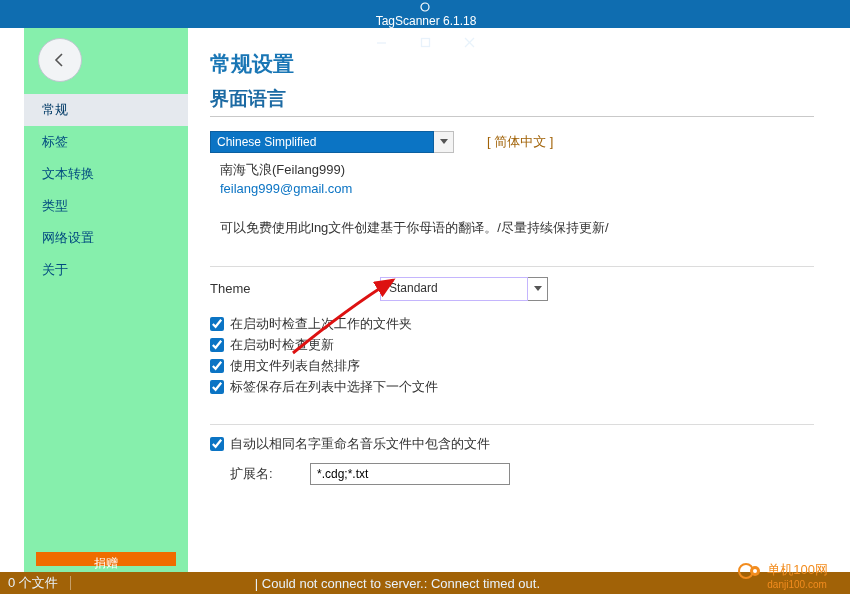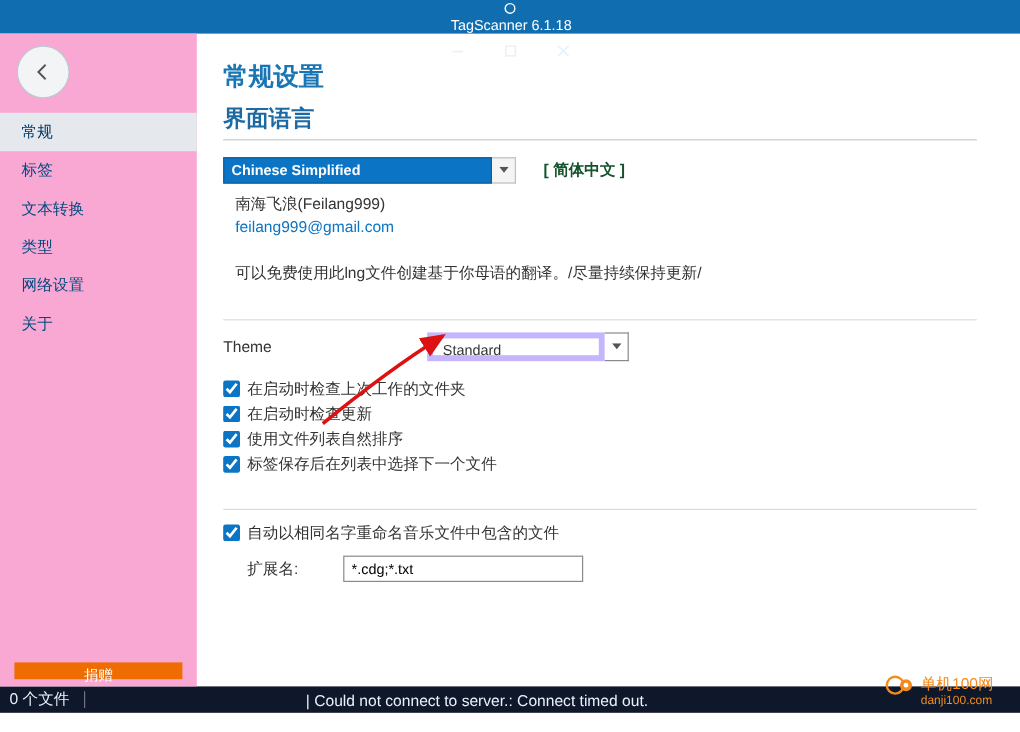--- a/index.html
+++ b/index.html
@@ -7,59 +7,59 @@
 
 .titlebar { height: 28px; background: #0f6db0; display: flex; align-items: center; color: #fff; flex-direction: column; }
 .titlebar .icon { width: 26px; height: 28px; display: flex; align-items: center; justify-content: center; }
 .titlebar .title { flex: 1; font-size: 12px; padding-left: 2px; }
 .winctrls { display: flex; }
 .winbtn { width: 44px; height: 28px; display: flex; align-items: center; justify-content: center; cursor: pointer; }
 .winbtn svg { stroke: #e8f2fb; }
 
 .mainrow { display: flex; height: 544px; }
 
-.sidebar { width: 164px; background: #f9a8d4; display: flex; flex-direction: column; position: relative; }
+.sidebar { width: 164px; background: #86efac; display: flex; flex-direction: column; position: relative; margin-left: 24px; }
 .backbtn { width: 44px; height: 44px; margin: 10px 0 12px 14px; border: 1px solid #bfc7d0; border-radius: 50%; display: flex; align-items: center; justify-content: center; cursor: pointer; background: #f2f4f6; }
 .sidebar-item { padding: 6px 18px; color: #004a7f; cursor: pointer; font-size: 13px; line-height: 20px; }
 .sidebar-item.active { background: #e5e9ee; color: #003a66; }
 .donate { position: absolute; bottom: 6px; left: 12px; width: 140px; height: 14px; background: #ef6c00; color: #fff; text-align: center; line-height: 22px; cursor: pointer; font-size: 12px; }
 
 .content { flex: 1; padding: 22px 36px 0 22px; color: #333; position: relative; }
 .page-title { color: #1976b5; font-size: 21px; font-weight: bold; margin-bottom: 8px; }
 .section-label { color: #1c6aa3; font-size: 19px; font-weight: bold; margin-bottom: 4px; }
 .hr { border: none; border-top: 1px solid #c9c9c9; margin: 4px 0 14px 0; }
 
-.langrow { display: flex; align-items: center; gap: 8px; margin-bottom: 8px; font-weight: bold; }
+.langrow { display: flex; align-items: center; gap: 18px; margin-bottom: 8px; }
 .lang-select { display: flex; }
 .lang-select .sel-body { width: 224px; height: 22px; background: #0b74c4; color: #fff; border: 1px solid #0b5fa0; padding: 2px 6px; line-height: 16px; font-size: 12px; }
 .lang-select .sel-arrow { width: 20px; height: 22px; border: 1px solid #bfbfbf; border-left: none; background: #f4f4f4; display: flex; align-items: center; justify-content: center; cursor: pointer; }
-.bracket { color: #14532d; padding-left: 15px; }
+.bracket { color: #a16207; padding-left: 15px; }
 
 .indent { padding-left: 10px; }
 .author { margin-bottom: 2px; }
 .email { color: #0b74c4; cursor: pointer; }
 .desc { margin-top: 22px; line-height: 1.5; }
 
 .theme-row { display: flex; align-items: center; margin-top: 8px; margin-bottom: 14px; }
 .theme-label { width: 170px; color: #333; }
 .theme-select { display: flex; }
-.theme-select .sel-body { width: 148px; height: 24px; border: 5px solid #c4b5fd; padding: 3px 8px; background: #fff; font-size: 12px; }
+.theme-select .sel-body { width: 148px; height: 24px; border: 1px solid #c4b5fd; padding: 3px 8px; background: #fff; font-size: 12px; }
 .theme-select .sel-arrow { width: 20px; height: 24px; border: 1px solid #8a8a8a; border-left: none; background: #fff; display:flex; align-items:center; justify-content:center; cursor:pointer; }
 
 .hr2 { border: none; border-top: 1px solid #dcdcdc; margin: 28px 0 10px 0; }
 
 .cbrow { display: flex; align-items: center; gap: 6px; margin: 3px 0; }
 .cbrow input[type=checkbox] { width: 14px; height: 14px; accent-color: #0b74c4; cursor: pointer; }
 .cbrow label { cursor: pointer; }
 
 .ext-row { display: flex; align-items: center; margin-top: 10px; }
 .ext-label { width: 100px; padding-left: 20px; }
 .ext-input { width: 200px; height: 22px; border: 1px solid #8a8a8a; padding: 2px 6px; font-size: 12px; }
 
-.statusbar { height: 22px; background: #0f172a; color: #e8f2fb; display: flex; align-items: center; font-size: 12px; }
+.statusbar { height: 22px; background: #a16207; color: #e8f2fb; display: flex; align-items: center; font-size: 12px; }
 .statusbar .sleft { padding: 0 8px; }
 .statusbar .sdiv { width: 1px; height: 14px; background: rgba(255,255,255,.4); margin: 0 4px; }
 .statusbar .smid { flex: 1; text-align: left; padding-left: 180px; }
 
 .arrow-overlay { position: absolute; left: 100px; top: 240px; pointer-events: none; }
 
 .watermark { position: absolute; right: 22px; bottom: 20px; color: #f28c1e; font-size: 13px; display: flex; align-items: flex-start; gap: 4px; }
 .watermark .sub { color: #f28c1e; font-size: 10px; }
 </style>
 </head>

